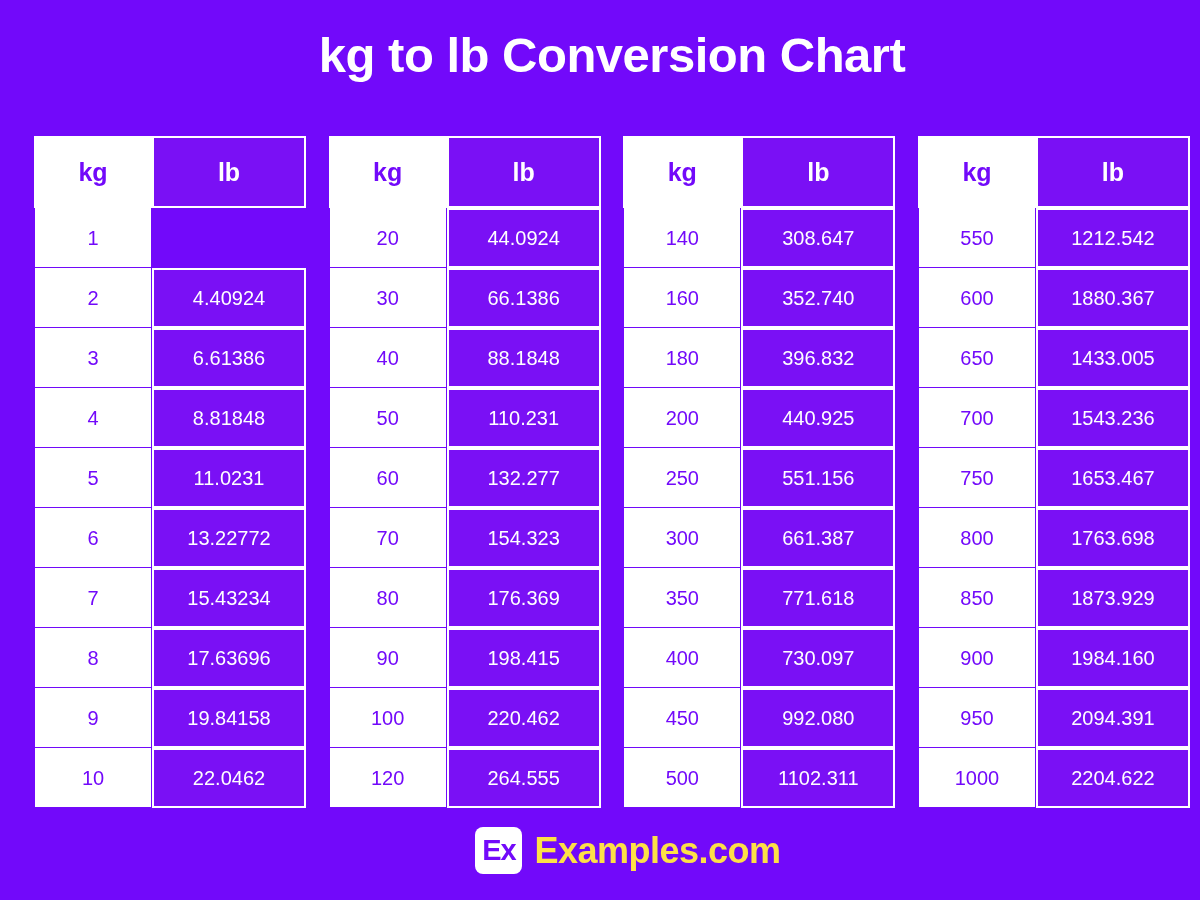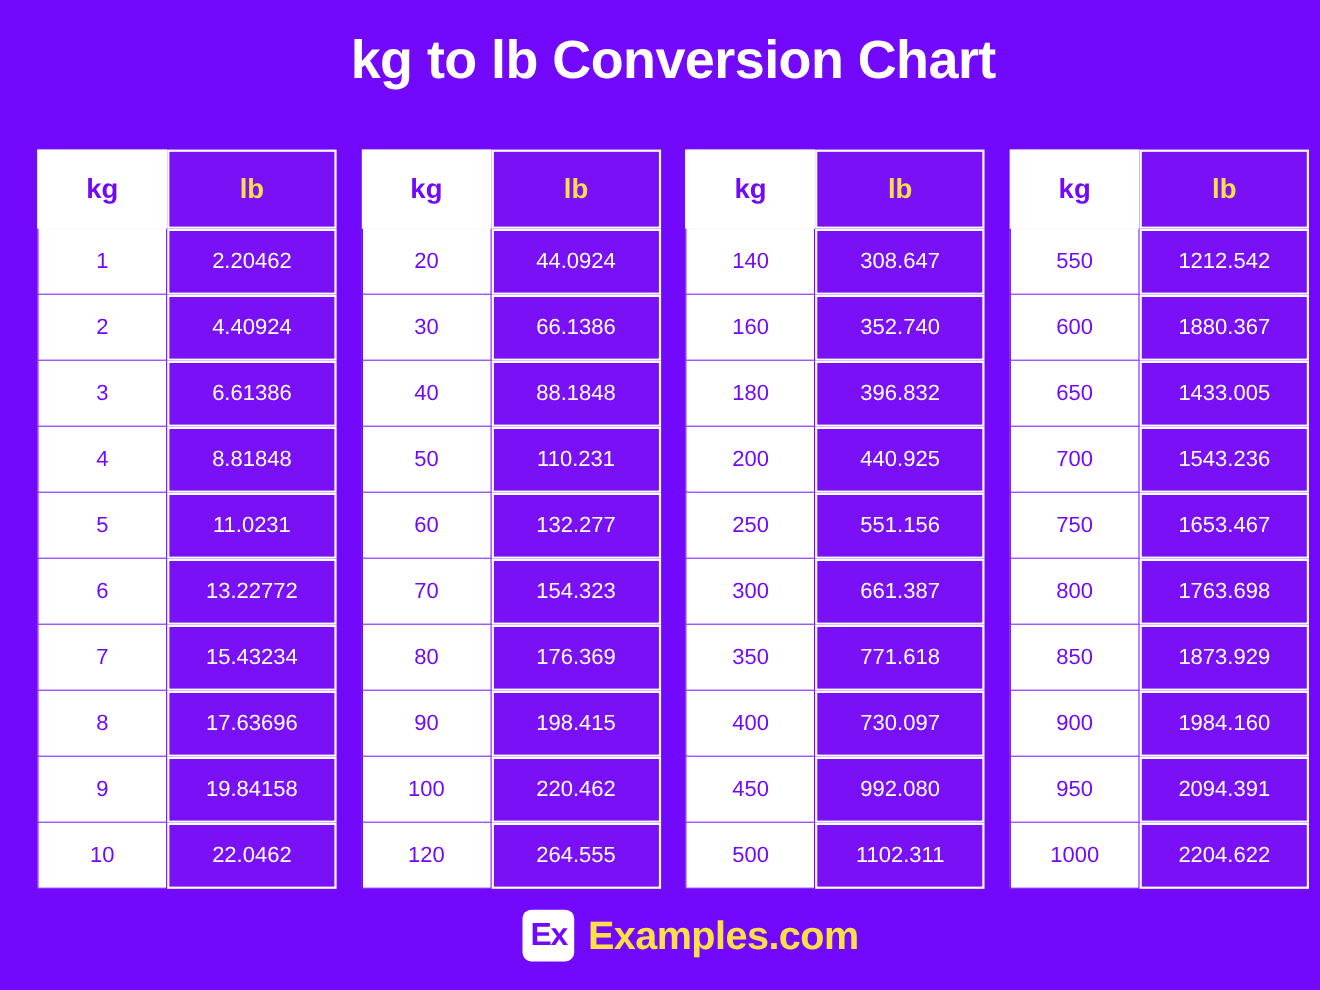--- a/index.html
+++ b/index.html
@@ -90,21 +90,21 @@
     font-size: 25px;
     font-weight: bold;
   }
   .row-head .cell-kg {
     background: #ffffff;
     color: #7209fa;
     border-color: #ffffff;
   }
   .row-head .cell-lb {
     background: #7a10f5;
-    color: #fde047;
+    color: #ffffff;
   }
 
   
   .row + .row .cell-kg { border-top: none; }
   .row + .row .cell-lb { border-top-width: 2px; }
 
   
   .brand {
     position: absolute;
     left: 0;
@@ -145,21 +145,20 @@
   <div class="title">kg to lb Conversion Chart</div>
 
   <div class="tables">
       <div class="conv-table">
         <div class="row row-head">
           <div class="cell cell-kg">kg</div>
           <div class="cell cell-lb">lb</div>
         </div>
         <div class="row">
           <div class="cell cell-kg">1</div>
-          <div class="cell cell-lb">2.20462</div>
         </div>
         <div class="row">
           <div class="cell cell-kg">2</div>
           <div class="cell cell-lb">4.40924</div>
         </div>
         <div class="row">
           <div class="cell cell-kg">3</div>
           <div class="cell cell-lb">6.61386</div>
         </div>
         <div class="row">

